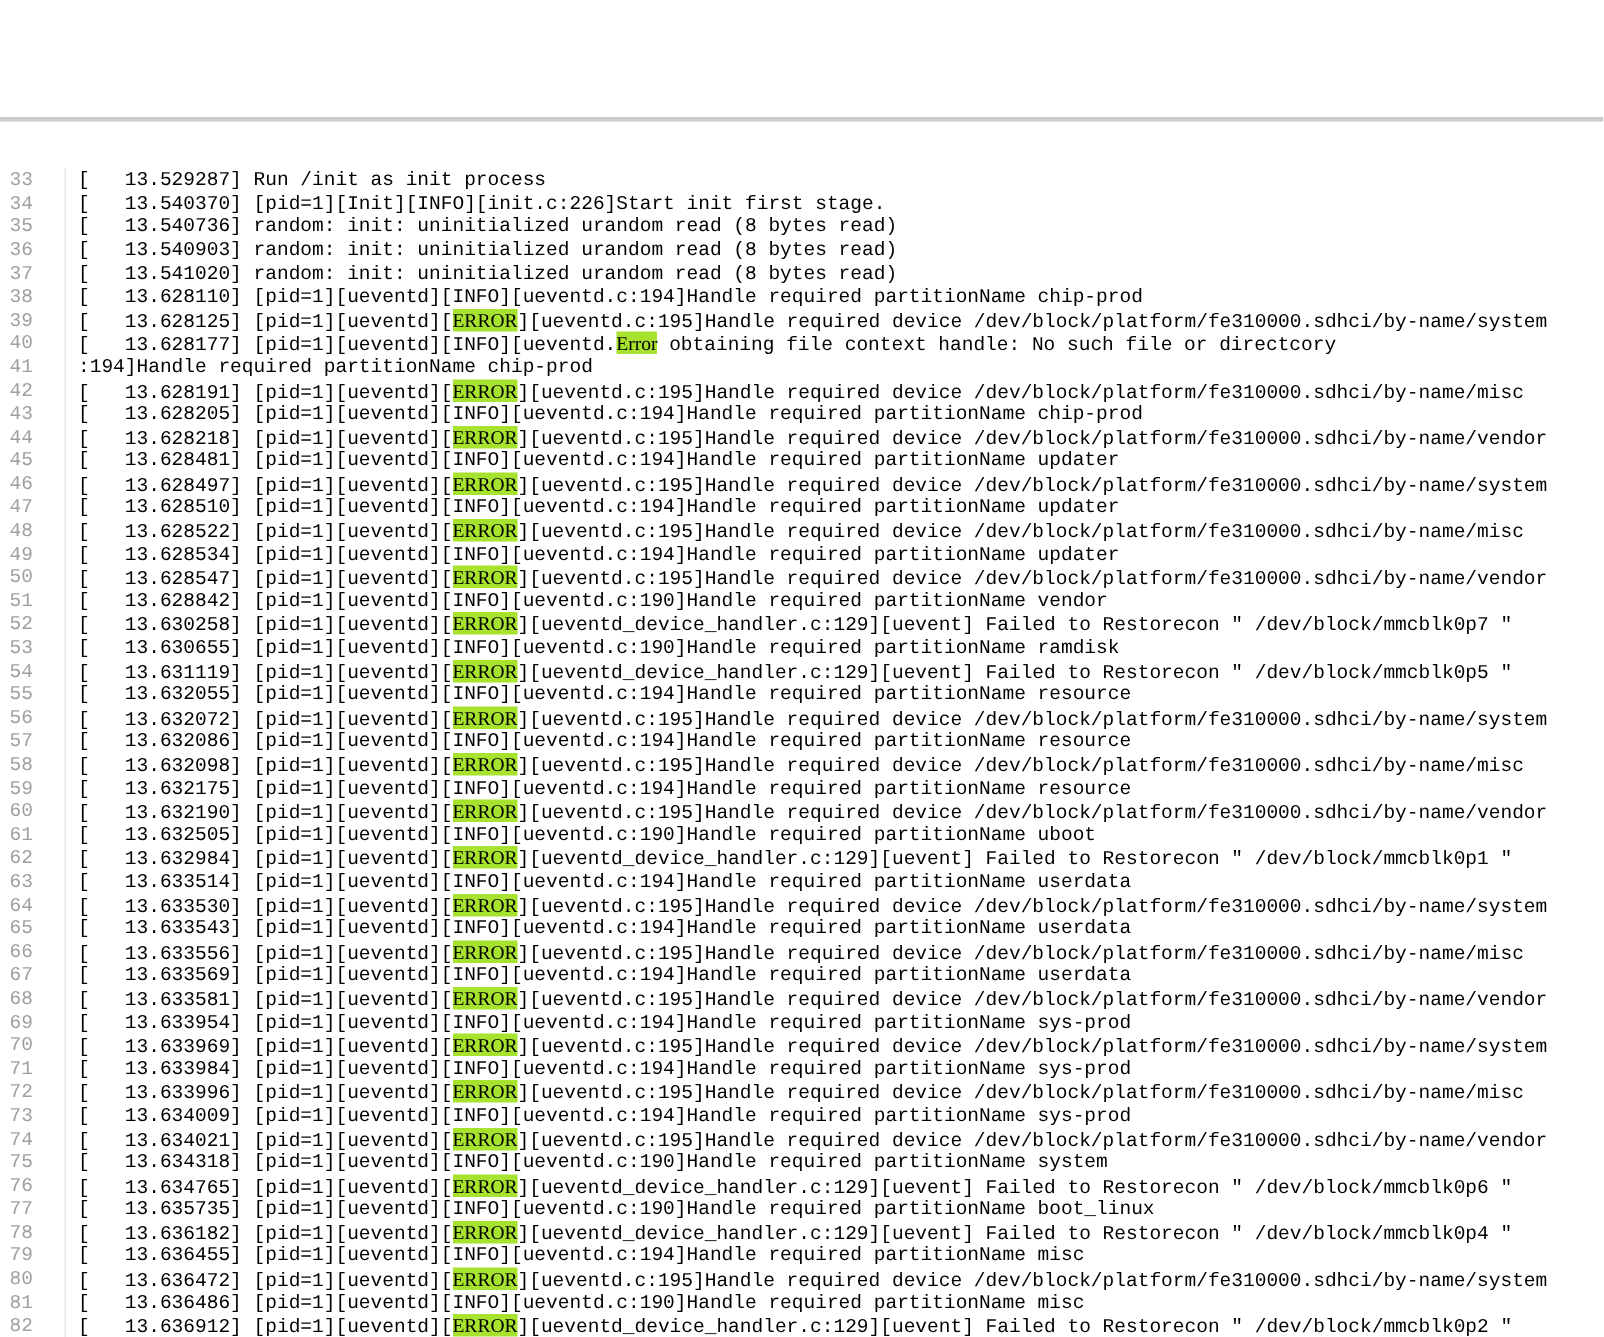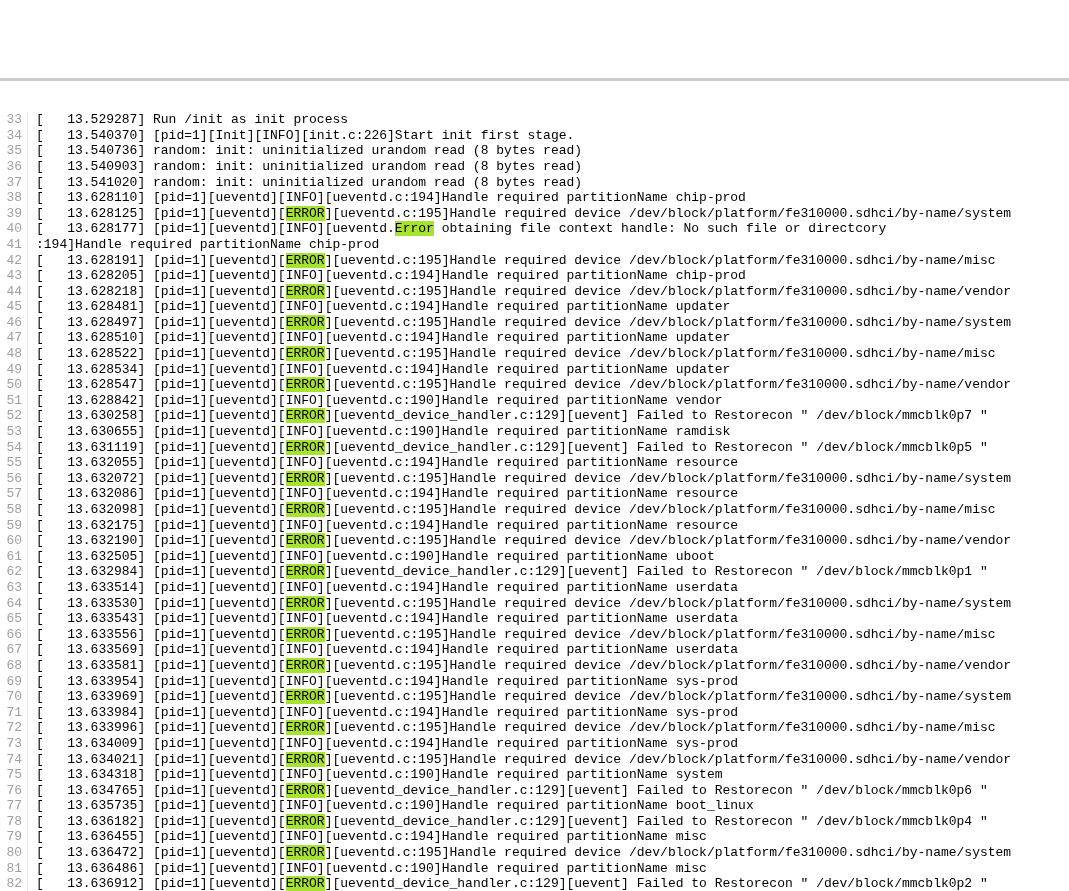--- a/index.html
+++ b/index.html
@@ -21,38 +21,39 @@
   }
   .container {
     display: flex;
     flex-direction: row;
   }
   .gutter {
     width: 22px;
     text-align: right;
     color: #a0a0a0;
     background: #ffffff;
-    padding-right: 5px;
+    padding-right: 21px;
     user-select: none;
     flex: 0 0 auto;
     border-right: 1px solid #e8e8e8;
   }
   .gutter div {
     height: 15.6px;
   }
   .code {
     flex: 1 1 auto;
     padding-left: 8px;
   }
   .code .line {
     height: 15.6px;
   }
   .hl {
     background: #a6e22e;
     color: #000000;
+    font-family: Liberation Serif, serif;
   }
 </style>
 </head>
 <body>
 
 
 
 <div class="viewport">
   <div class="container">
     <div class="gutter" id="gutter"><div>33</div><div>34</div><div>35</div><div>36</div><div>37</div><div>38</div><div>39</div><div>40</div><div>41</div><div>42</div><div>43</div><div>44</div><div>45</div><div>46</div><div>47</div><div>48</div><div>49</div><div>50</div><div>51</div><div>52</div><div>53</div><div>54</div><div>55</div><div>56</div><div>57</div><div>58</div><div>59</div><div>60</div><div>61</div><div>62</div><div>63</div><div>64</div><div>65</div><div>66</div><div>67</div><div>68</div><div>69</div><div>70</div><div>71</div><div>72</div><div>73</div><div>74</div><div>75</div><div>76</div><div>77</div><div>78</div><div>79</div><div>80</div><div>81</div><div>82</div></div>

